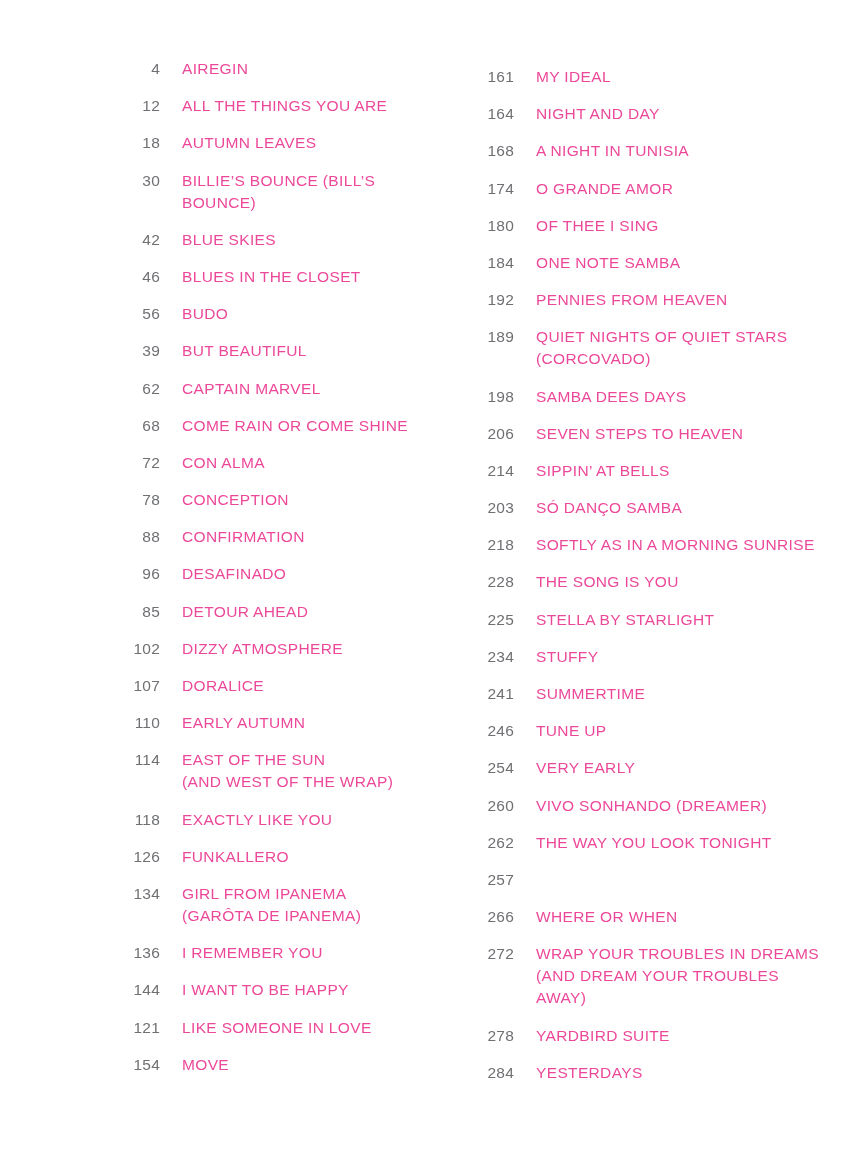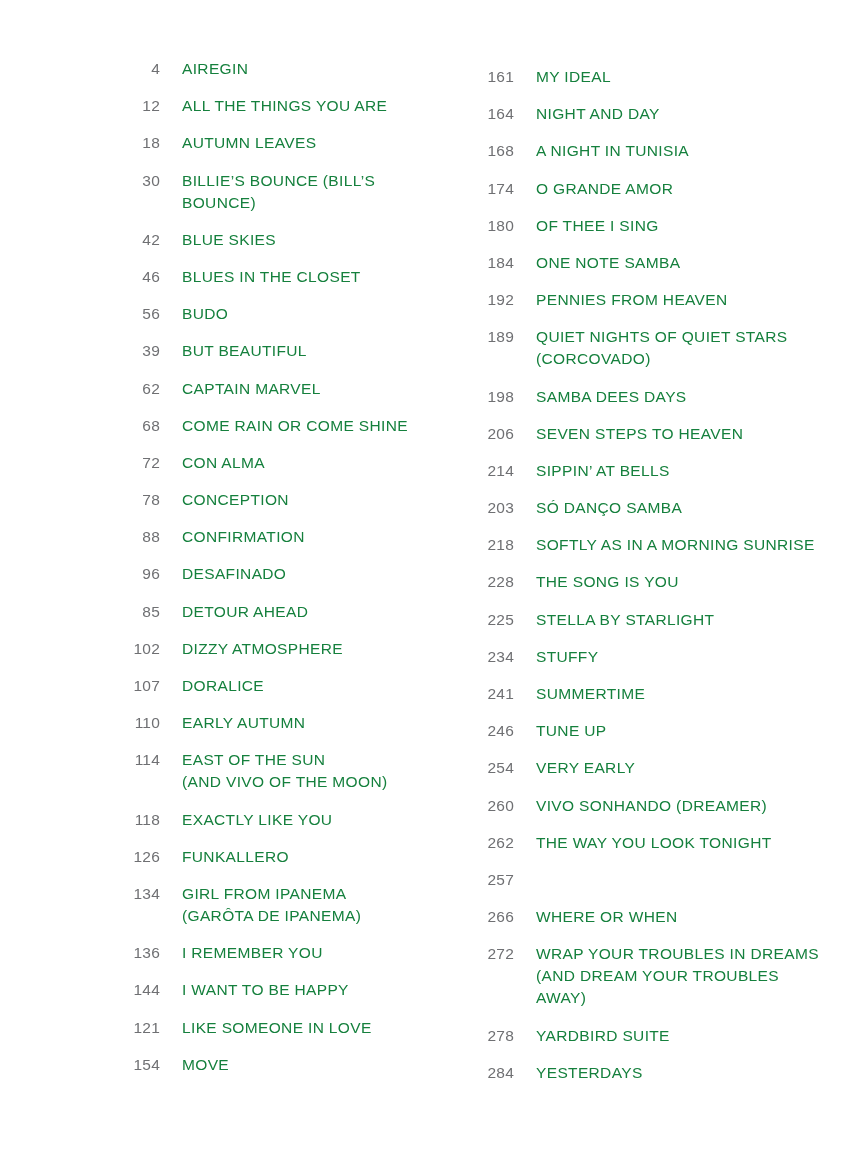--- a/index.html
+++ b/index.html
@@ -47,21 +47,21 @@
     font-size: 15.5px;
     line-height: 22px;
     color: #6f7073;
     letter-spacing: 0.2px;
     font-weight: 400;
   }
   .entry .title {
     padding-left: 22px;
     font-size: 15.5px;
     line-height: 22px;
-    color: #15803d;
+    color: #ec4899;
     letter-spacing: 0.35px;
     font-weight: 400;
     white-space: pre-line;
   }
 </style>
 </head>
 <body>
 
 <div class="page">
   <div class="columns">
@@ -134,21 +134,21 @@
           <div class="page-num">107</div>
           <div class="title">DORALICE</div>
         </div>
         <div class="entry">
           <div class="page-num">110</div>
           <div class="title">EARLY AUTUMN</div>
         </div>
         <div class="entry">
           <div class="page-num">114</div>
           <div class="title">EAST OF THE SUN
-(AND VIVO OF THE MOON)</div>
+(AND WEST OF THE WRAP)</div>
         </div>
         <div class="entry">
           <div class="page-num">118</div>
           <div class="title">EXACTLY LIKE YOU</div>
         </div>
         <div class="entry">
           <div class="page-num">126</div>
           <div class="title">FUNKALLERO</div>
         </div>
         <div class="entry">

